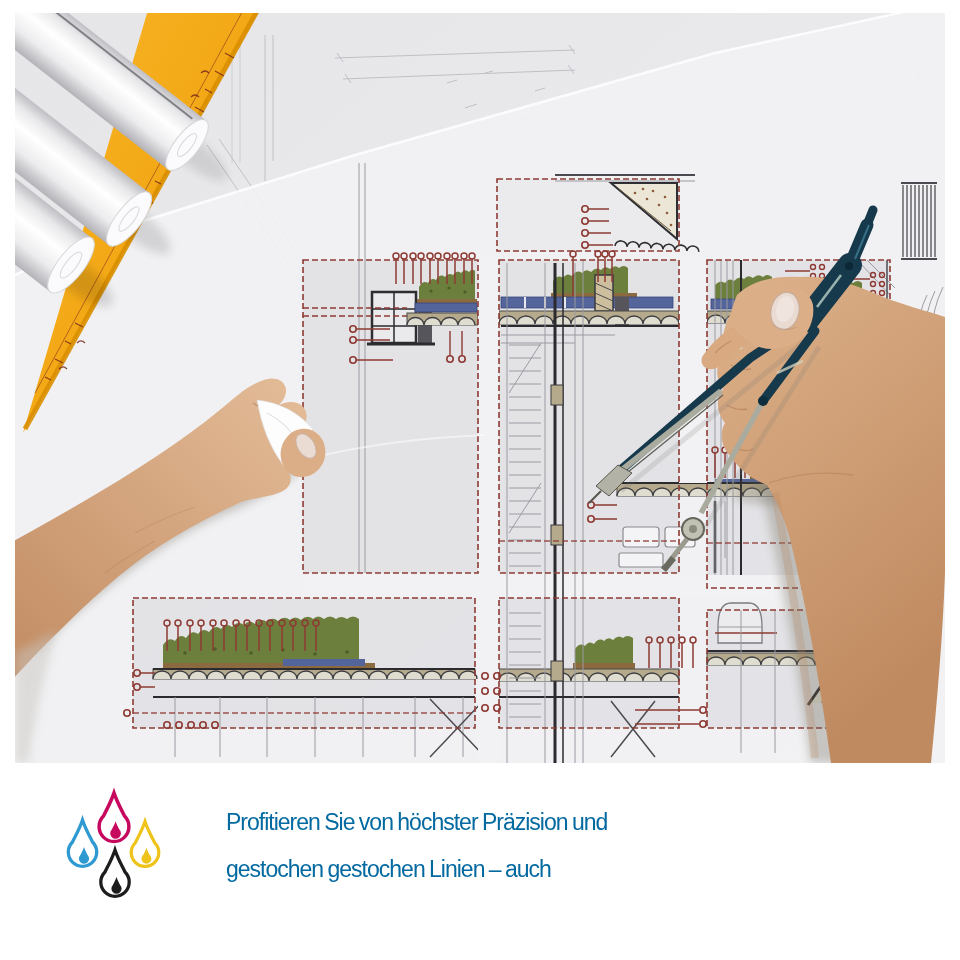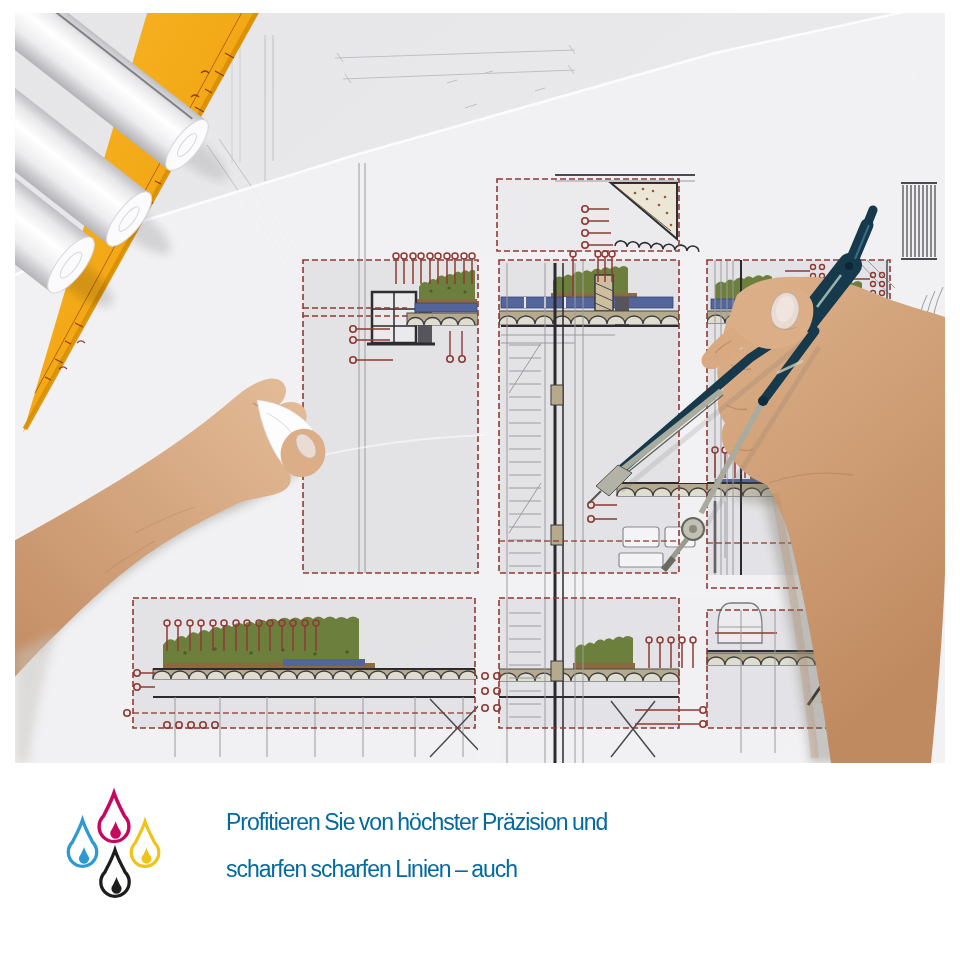--- a/index.html
+++ b/index.html
@@ -491,16 +491,16 @@
       <use href="#dropShape" transform="translate(1.5,6.5) scale(0.36)" stroke="none" fill="#eec31a"></use>
     </g>
     <g transform="translate(71,102)">
       <use href="#dropShape" fill="none" stroke-width="3.3" stroke="#1d1d1d"></use>
       <use href="#dropShape" transform="translate(1.5,6.5) scale(0.36)" stroke="none" fill="#1d1d1d"></use>
     </g>
   </svg>
 
   <div class="caption">
     <div>Profitieren Sie von höchster Präzision und</div>
-    <div>scharfen scharfen Linien – auch</div>
+    <div>gestochen gestochen Linien – auch</div>
   </div>
 
 </div>
 
 </body></html>

